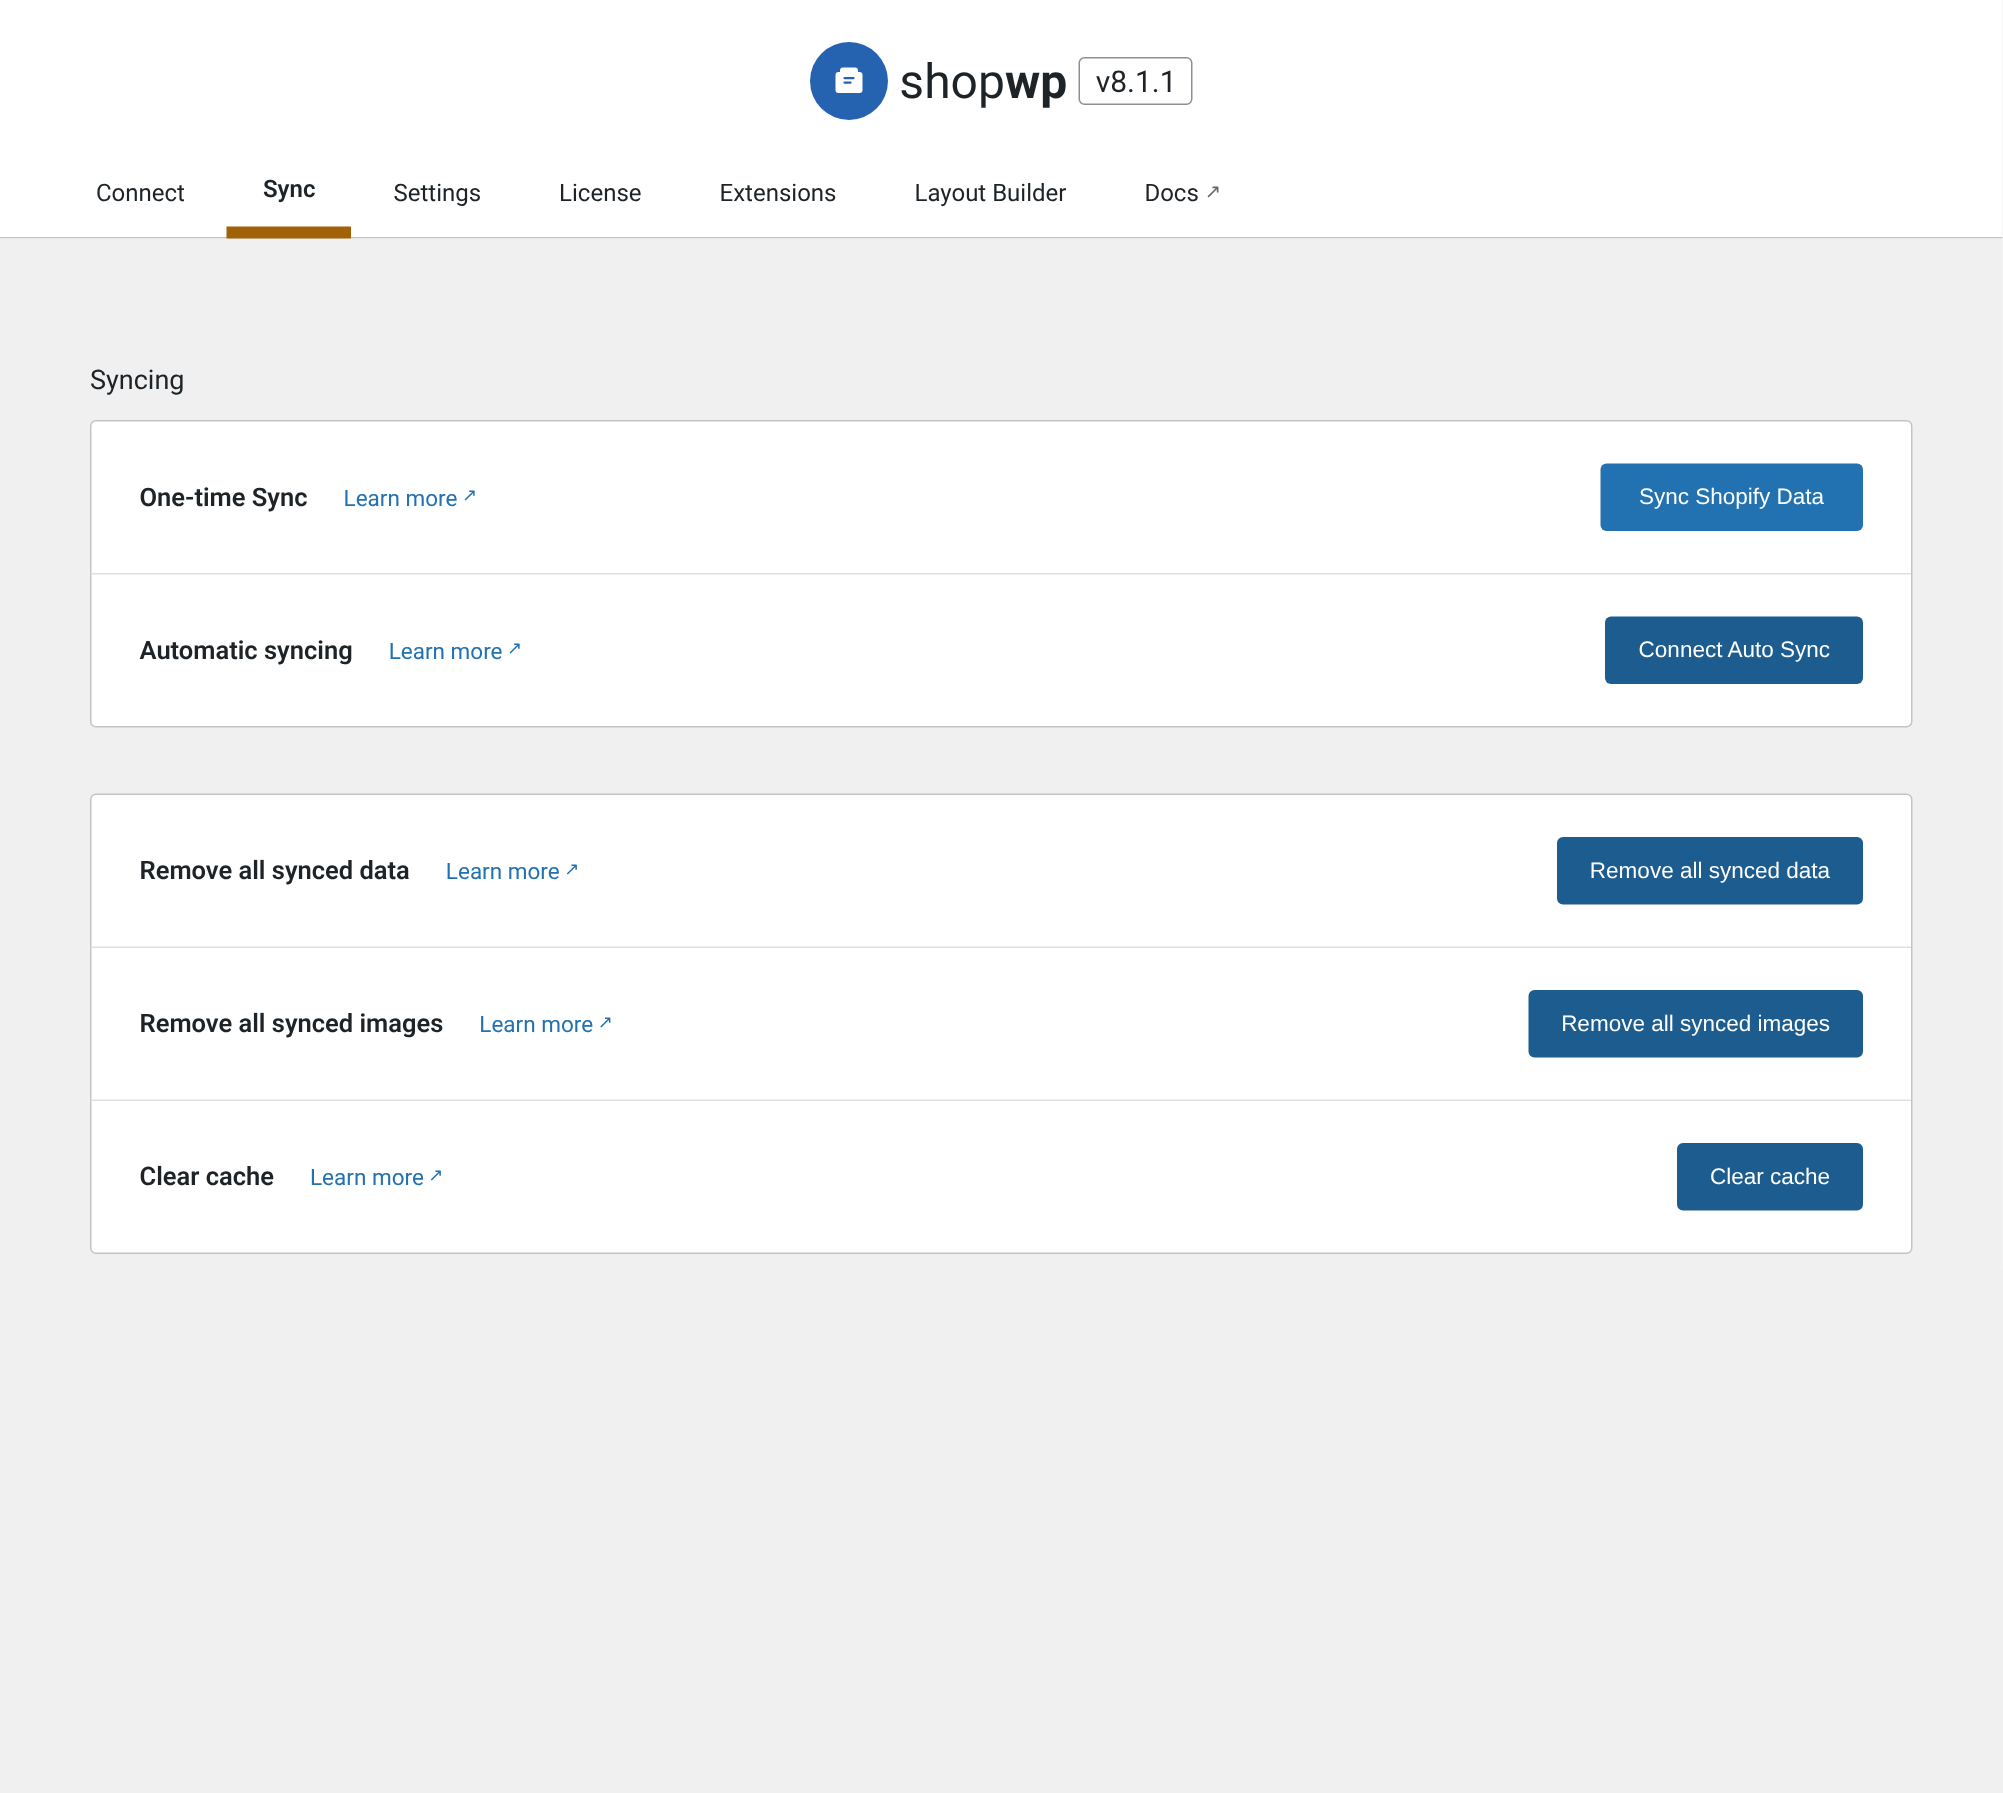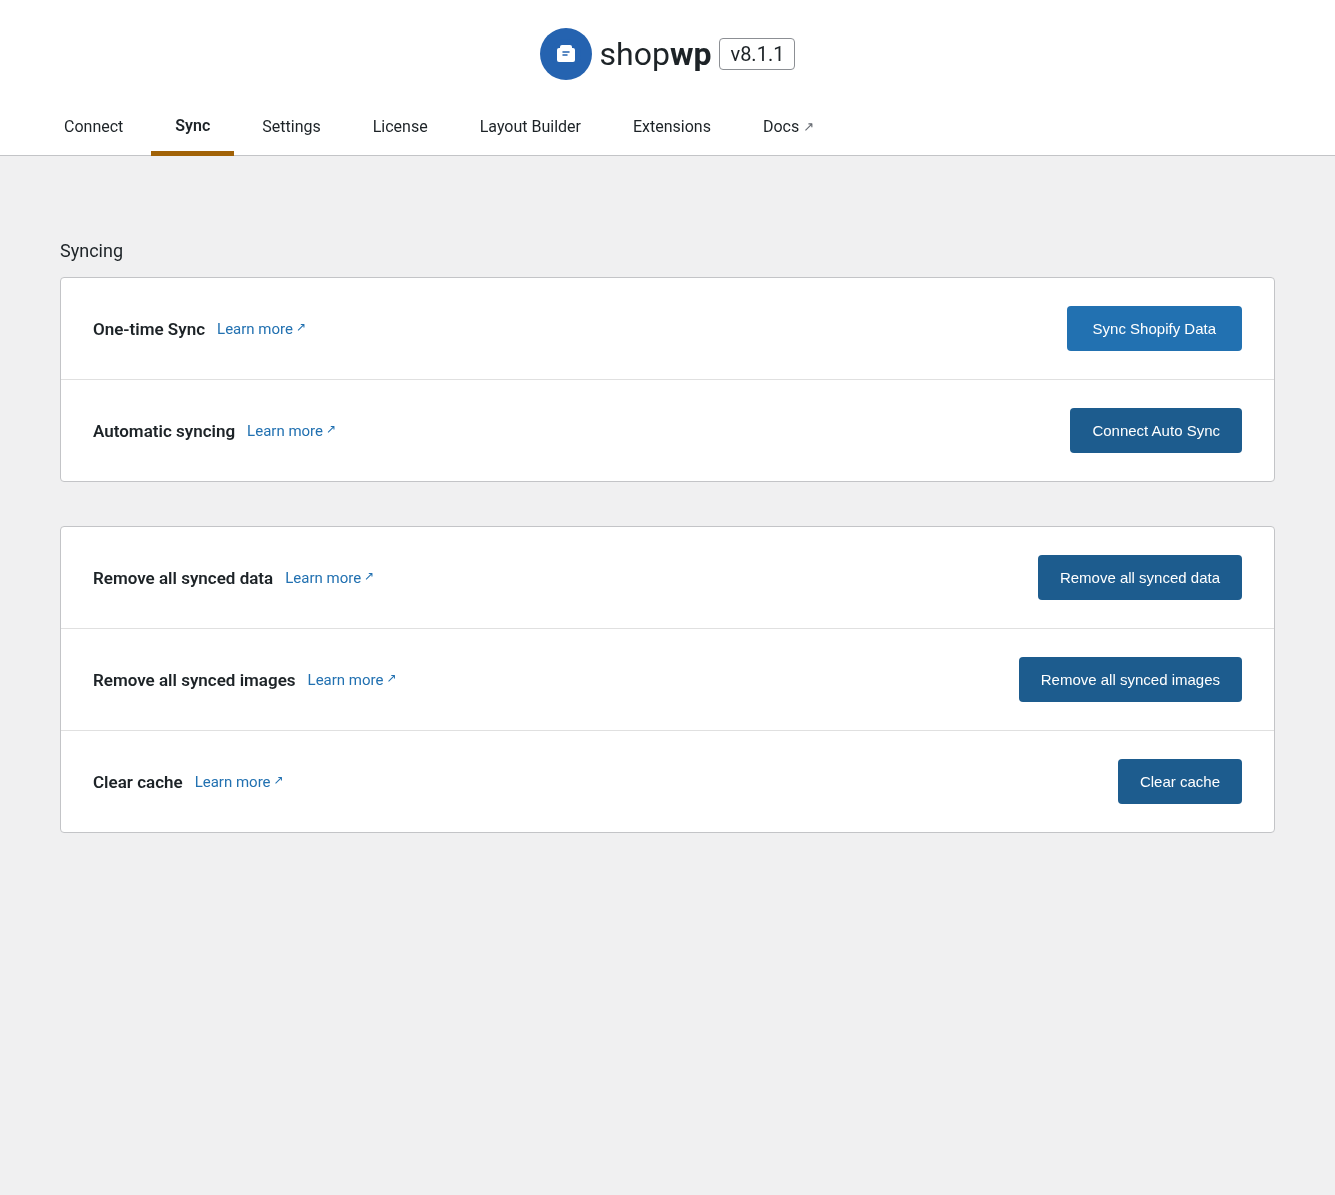--- a/index.html
+++ b/index.html
@@ -90,21 +90,21 @@
       text-decoration: none;
       border-bottom: 3px solid transparent;
       margin-bottom: -1px;
       display: flex;
       align-items: center;
       gap: 4px;
     }
 
     .nav-item.active {
       color: #1d2327;
-      border-bottom: 5px solid #a16207;
+      border-bottom: 8px solid #a16207;
       font-weight: 600;
     }
 
     .nav-item .external-icon {
       font-size: 13px;
       color: #646970;
     }
 
     
     .content {
@@ -142,21 +142,21 @@
       border-bottom: 1px solid #e0e0e0;
     }
 
     .card-row:last-child {
       border-bottom: none;
     }
 
     .card-row-left {
       display: flex;
       align-items: center;
-      gap: 12px;
+      gap: 24px;
       flex-wrap: wrap;
     }
 
     .card-row-label {
       font-size: 17px;
       font-weight: 600;
       color: #1d2327;
     }
 
     .learn-more-link {
@@ -220,22 +220,22 @@
       </div>
       <div class="version-badge">v8.1.1</div>
     </div>
   </div>
 
   <nav class="nav">
     <a class="nav-item">Connect</a>
     <a class="nav-item active">Sync</a>
     <a class="nav-item">Settings</a>
     <a class="nav-item">License</a>
+    <a class="nav-item">Extensions</a>
     <a class="nav-item">Layout Builder</a>
-    <a class="nav-item">Extensions</a>
     <a class="nav-item">
       <span>Docs</span>
       <span class="external-icon">↗</span>
     </a>
   </nav>
 
   <div class="content">
 
     <div class="section">
       <div class="section-title">Syncing</div>

